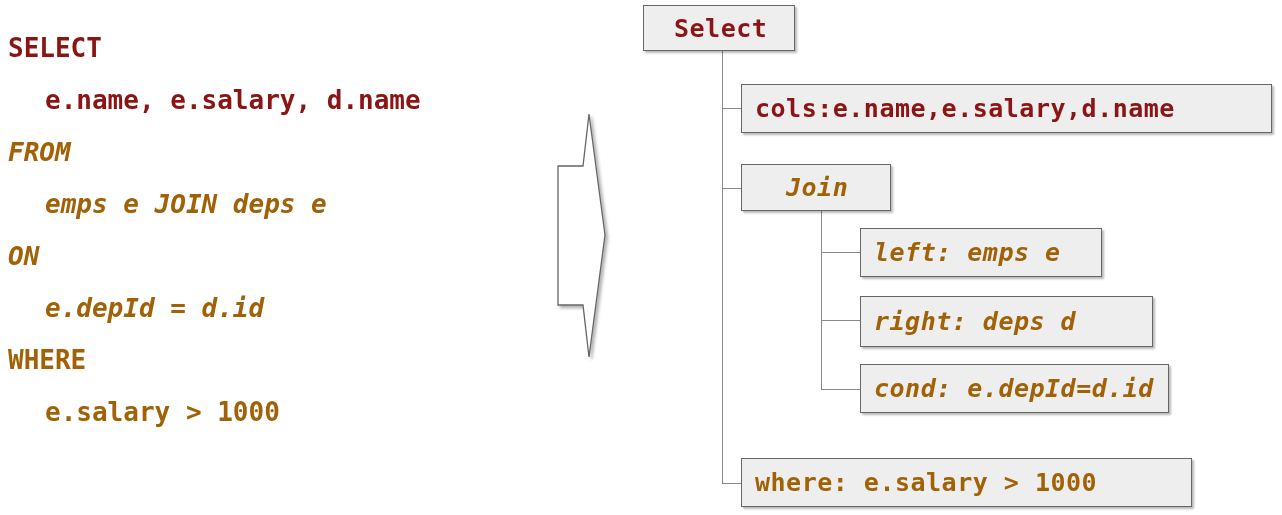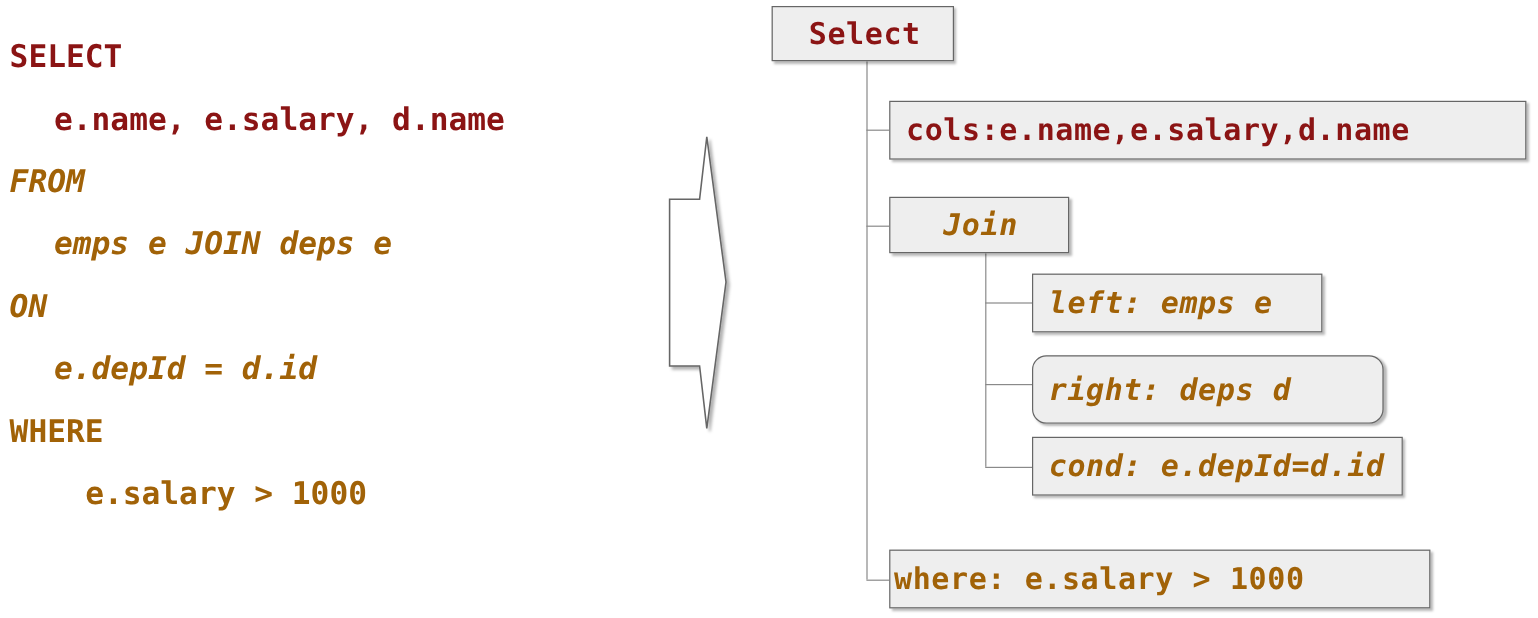--- a/index.html
+++ b/index.html
@@ -82,21 +82,21 @@
 <body>
 
 <div id="sql-panel">
     <div class="sql-line kw c-red" style="top: 33px;">SELECT</div>
     <div class="sql-line body c-red" style="top: 85px;">e.name, e.salary, d.name</div>
     <div class="sql-line kw c-green" style="top: 137px;">FROM</div>
     <div class="sql-line body c-green" style="top: 189px;">emps e JOIN deps e</div>
     <div class="sql-line kw c-green" style="top: 241px;">ON</div>
     <div class="sql-line body c-green" style="top: 293px;">e.depId = d.id</div>
     <div class="sql-line kw c-blue" style="top: 345px;">WHERE</div>
-    <div class="sql-line body c-blue" style="top: 397px; margin-left: 26px;">e.salary &gt; 1000</div>
+    <div class="sql-line body c-blue" style="top: 397px;">e.salary &gt; 1000</div>
   </div>
 
 <div id="arrow-wrap">
   <svg width="80" height="270" viewBox="0 0 80 270">
     <defs>
       <filter id="arrowShadow" x="-30%" y="-30%" width="180%" height="180%">
         <feDropShadow dx="2.5" dy="2.5" stdDeviation="1.4" flood-color="#000000" flood-opacity="0.3"></feDropShadow>
       </filter>
     </defs>
     <polygon points="41,14 57,135 41,257 35,205 10,205 10,66 35,66" fill="#ffffff" stroke="#666666" stroke-width="1.3" filter="url(#arrowShadow)"></polygon>
@@ -109,16 +109,16 @@
     <div class="line h-line" style="left: 92px; top: 188px; width: 19px;"></div>
     <div class="line h-line" style="left: 92px; top: 483px; width: 19px;"></div>
     <div class="line v-line" style="left: 191px; top: 211px; height: 178px;"></div>
     <div class="line h-line" style="left: 191px; top: 252px; width: 39px;"></div>
     <div class="line h-line" style="left: 191px; top: 320px; width: 39px;"></div>
     <div class="line h-line" style="left: 191px; top: 389px; width: 39px;"></div>
     <div class="node" style="left: 13px; top: 5px; width: 152px; height: 46px; padding-left: 30px;"><span class="node-label c-red">Select</span></div>
     <div class="node" style="left: 111px; top: 84px; width: 531px; height: 49px; padding-left: 13px;"><span class="node-label c-red">cols:e.name,e.salary,d.name</span></div>
     <div class="node" style="left: 111px; top: 164px; width: 150px; height: 47px; padding-left: 44px;"><span class="node-label c-green">Join</span></div>
     <div class="node" style="left: 230px; top: 228px; width: 242px; height: 49px; padding-left: 13px; text-align: center;"><span class="node-label c-green">left: emps e</span></div>
-    <div class="node" style="left: 230px; top: 296px; width: 293px; height: 57px; padding-left: 13px; border-radius: 12px;"><span class="node-label c-green">right: deps d</span></div>
+    <div class="node" style="left: 230px; top: 296px; width: 293px; height: 51px; padding-left: 13px;"><span class="node-label c-green">right: deps d</span></div>
     <div class="node" style="left: 230px; top: 364px; width: 309px; height: 49px; padding-left: 13px;"><span class="node-label c-green">cond: e.depId=d.id</span></div>
-    <div class="node" style="left: 111px; top: 458px; width: 451px; height: 49px; padding-left: 3px;"><span class="node-label c-blue">where: e.salary &gt; 1000</span></div>
+    <div class="node" style="left: 111px; top: 458px; width: 451px; height: 49px; padding-left: 13px;"><span class="node-label c-blue">where: e.salary &gt; 1000</span></div>
   </div>
 
 </body></html>

